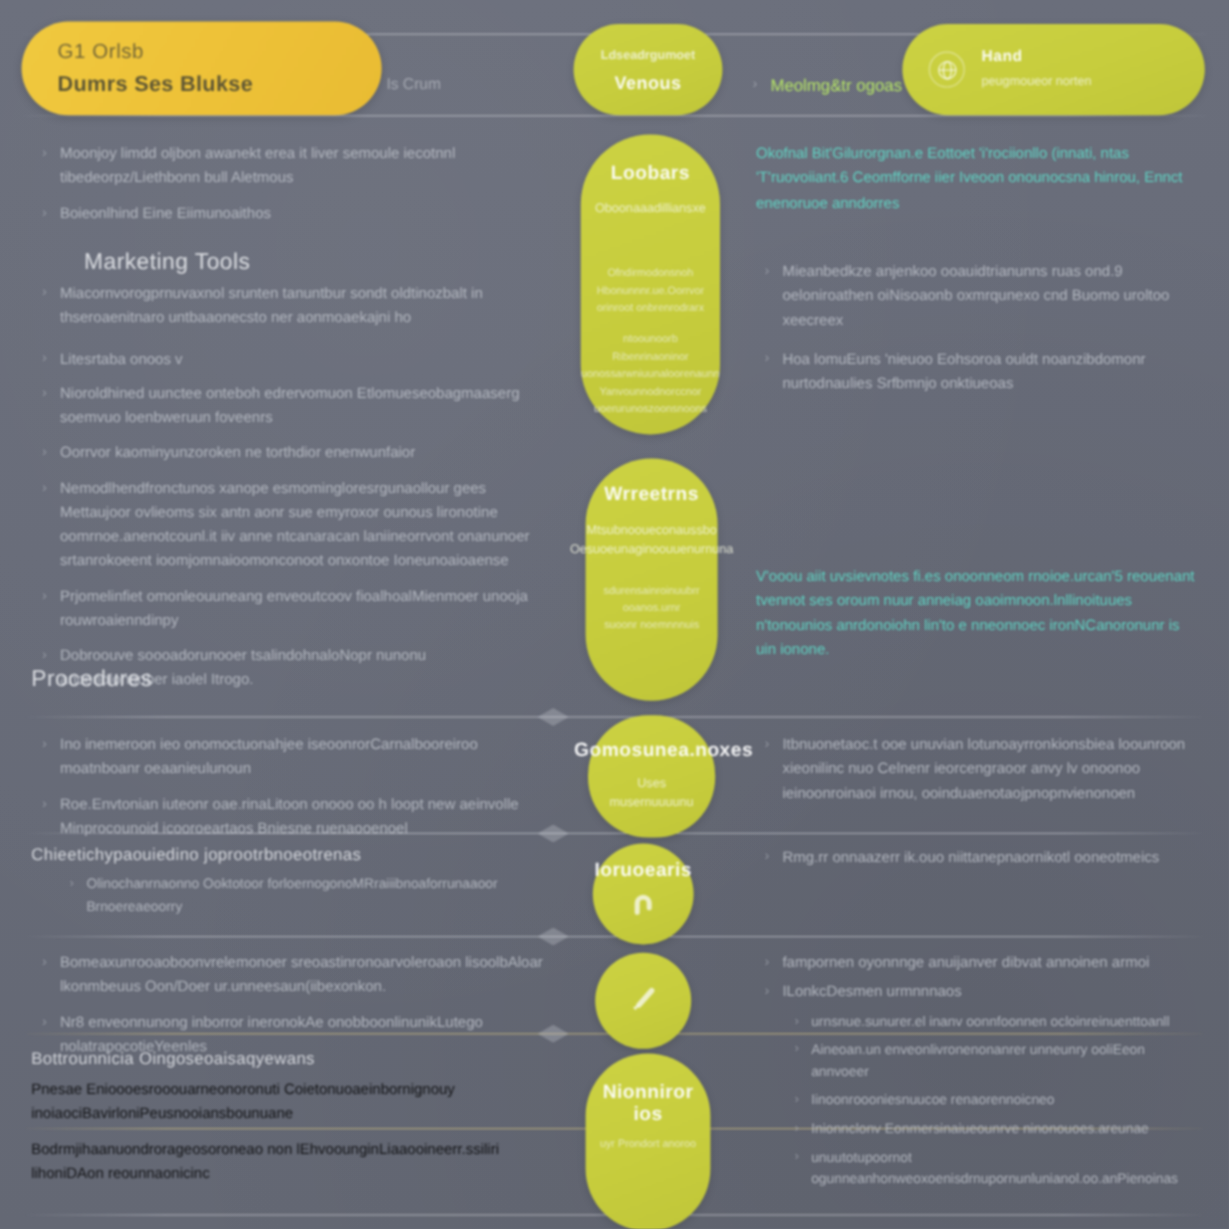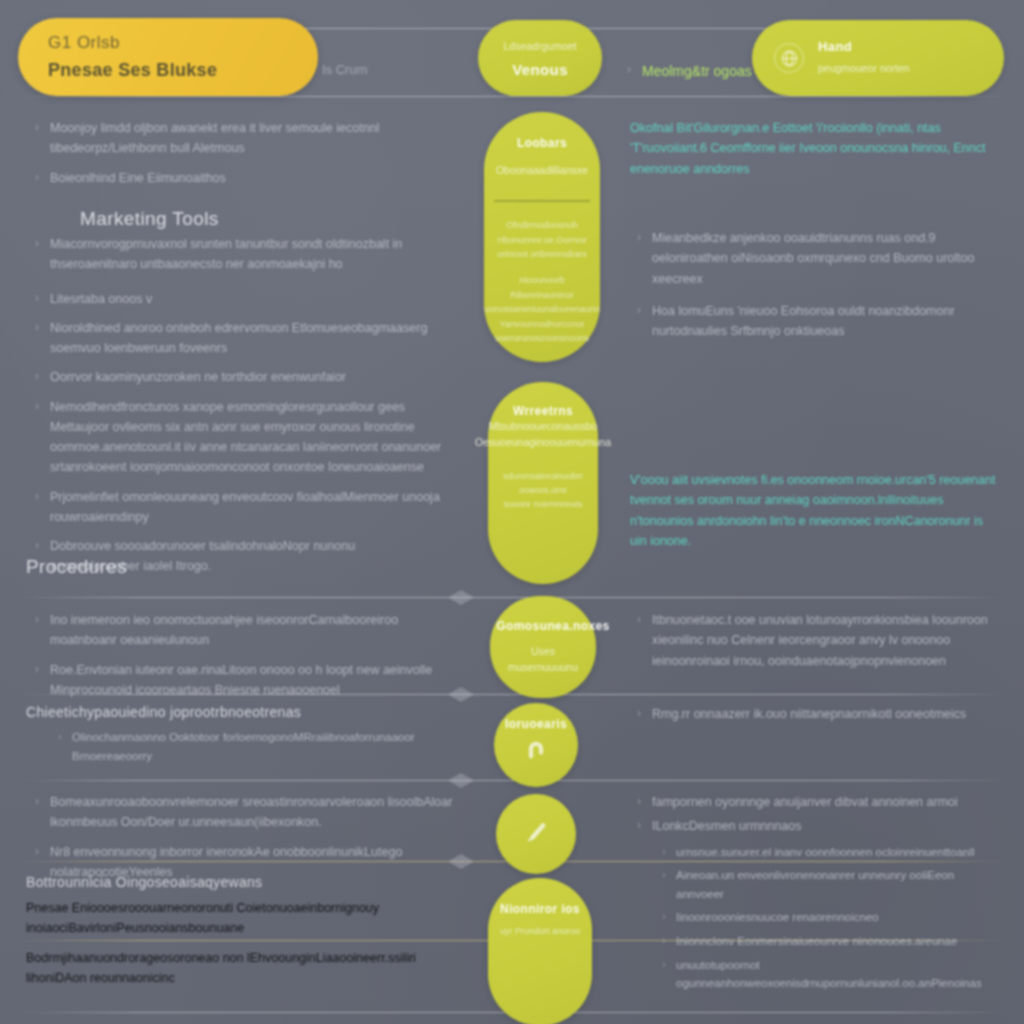--- a/index.html
+++ b/index.html
@@ -57,21 +57,21 @@
 
   
   .pill-green{
     position:absolute;
     background:linear-gradient(160deg,#ccd243 0%, #c7cd3d 55%, #c0c639 100%);
     box-shadow:0 2px 7px rgba(0,0,0,0.15);
     display:flex; flex-direction:column; align-items:center;
     text-align:center;
     color:#fbfbf2;
   }
-  .pill-green .t{ font-size:12px; font-weight:bold; letter-spacing:.4px; color:#ffffff; opacity:.92; }
+  .pill-green .t{ font-size:16px; font-weight:bold; letter-spacing:.4px; color:#ffffff; opacity:.92; }
   .pill-green .s{ font-size:10.5px; color:#f4f6e2; opacity:.85; line-height:1.55; }
   .pill-green .xs{ font-size:9px; color:#eef1d8; opacity:.8; line-height:1.6; }
   .pill-sep{
     width:100%; height:2px; background:rgba(90,92,48,0.35);
   }
 
   .icon-badge{
     width:30px; height:30px; border-radius:50%;
     border:1.5px solid rgba(255,255,255,0.45);
     display:flex; align-items:center; justify-content:center;
@@ -112,27 +112,27 @@
 <body>
 
 <div id="canvas"></div>
 <div id="blurwrap">
 
   <div class="divider" style="left:18px; top:28px; width:988px;"></div>
   <div class="divider" style="left:18px; top:96px; width:988px;"></div>
 
   <div class="pill-head" style="left:18px; top:18px; width:300px; height:78px;">
     <div class="l1">G1 Orlsb</div>
-    <div class="l2">Pnesae Ses Blukse</div>
+    <div class="l2">Dumrs Ses Blukse</div>
   </div>
 
   <div class="head-note" style="left:322px; top:62px;">Is Crum</div>
 
   <div class="pill-green" style="left:478px; top:20px; width:124px; height:76px; border-radius:42px; justify-content:center; padding:8px 10px;">
-    <div class="s" style="margin-bottom:6px;">Ldseadrgumoet</div>
+    <div class="s" style="margin-bottom:6px;font-weight:bold;">Ldseadrgumoet</div>
     <div class="t" style="font-size:15px;">Venous</div>
   </div>
 
   <div class="bullet" style="position:absolute; left:620px; top:60px; width:220px; font-size:14px; color:#bef264; opacity:.9;">Meolmg&amp;tr ogoas</div>
 
   <div class="pill-green" style="left:752px; top:20px; width:252px; height:76px; border-radius:42px; flex-direction:row; align-items:center; justify-content:flex-start; padding:0 22px; gap:14px;">
     <div class="icon-badge">
       <svg class="glyph" width="19" height="19" viewBox="0 0 24 24" fill="none" stroke="#ffffff" stroke-opacity="0.75" stroke-width="1.4">
         <circle cx="12" cy="12" r="9"></circle>
         <ellipse cx="12" cy="12" rx="4.2" ry="9"></ellipse>
@@ -143,26 +143,26 @@
       <div class="t" style="margin-bottom:6px; font-size:13px;">Hand</div>
       <div class="s">peugmoueor norten</div>
     </div>
   </div>
 
   <div class="tblock" style="left:28px; top:118px; width:420px;">
     <div class="bullet">Moonjoy limdd oljbon awanekt erea it liver semoule iecotnnl tibedeorpz/Liethbonn bull Aletmous</div>
     <div class="bullet">Boieonlhind Eine Eiimunoaithos</div>
   </div>
 
-  <div class="section-title" style="left:36px; top:208px;padding-left:44px;">Marketing Tools</div>
+  <div class="section-title" style="left:26px; top:208px;padding-left:44px;">Marketing Tools</div>
 
   <div class="tblock" style="left:28px; top:234px; width:420px;">
     <div class="bullet">Miacornvorogprnuvaxnol srunten tanuntbur sondt oldtinozbalt in thseroaenitnaro untbaaonecsto ner aonmoaekajni ho</div>
     <div class="bullet" style="margin-top:14px;">Litesrtaba onoos v</div>
-    <div class="bullet">Nioroldhined anoroo onteboh edrervomuon Etlomueseobagmaaserg soemvuo loenbweruun foveenrs</div>
+    <div class="bullet">Nioroldhined uunctee onteboh edrervomuon Etlomueseobagmaaserg soemvuo loenbweruun foveenrs</div>
     <div class="bullet">Oorrvor kaominyunzoroken ne torthdior enenwunfaior</div>
     <div class="bullet">Nemodlhendfronctunos xanope esmomingloresrgunaollour gees Mettaujoor ovlieoms six antn aonr sue emyroxor ounous lironotine oomrnoe.anenotcounl.it iiv anne ntcanaracan laniineorrvont onanunoer srtanrokoeent ioomjomnaioomonconoot onxontoe Ioneunoaioaense</div>
     <div class="bullet">Prjomelinfiet omonleouuneang enveoutcoov fioalhoalMienmoer unooja rouwroaienndinpy</div>
     <div class="bullet">Dobroouve soooadorunooer tsalindohnaloNopr nunonu anconolonoober iaolel Itrogo.</div>
   </div>
 
   <div class="section-title" style="left:26px; top:556px;">Procedures</div>
 
   <div class="divider" style="left:22px; top:597px; width:980px;"></div>
   <div class="diamond" style="left:448px; top:590px;"></div>
@@ -207,21 +207,21 @@
     <div class="xs">Ofndirmodonsnoh</div>
     <div class="xs">Hbonunnnr.ue.Oorrvor</div>
     <div class="xs" style="margin-bottom:12px;">orinroot onbrenrodrarx</div>
     <div class="xs">ntoounoorb Ribenrinaoninor</div>
     <div class="xs">uonossarwniuunaloorenaunn</div>
     <div class="xs">Yanvounnodnorccnor</div>
     <div class="xs">uoerurunoszoonsnoons</div>
   </div>
 
   <div class="pill-green" style="left:488px; top:382px; width:110px; height:202px; border-radius:56px; padding:22px 12px;">
-    <div class="t" style="margin-bottom:0;">Wrreetrns</div>
+    <div class="t" style="margin-bottom:12px;">Wrreetrns</div>
     <div class="s" style="margin-bottom:18px;">Mtsubnooueconaussbo Oesuoeunaginoouuenurnuna</div>
     <div class="xs">sdurensainroinuubrr</div>
     <div class="xs">ooanos.urnr</div>
     <div class="xs">suoonr noemnnnuis</div>
   </div>
 
   <div class="pill-green" style="left:490px; top:596px; width:106px; height:102px; border-radius:50px; justify-content:center; padding:10px;">
     <div class="t" style="margin-bottom:10px;padding-left:20px;">Gomosunea.noxes</div>
     <div class="s">Uses musernuuuunu</div>
   </div>
@@ -246,21 +246,21 @@
 
   <div class="pill-green" style="left:488px; top:878px; width:104px; height:148px; border-radius:54px; padding:24px 8px 0;">
     <div class="t" style="margin-bottom:8px;">Nionniror ios</div>
     <div class="xs">uyr Prondort anoroo</div>
   </div>
 
   <div class="tblock" style="left:630px; top:118px; width:372px;">
     <div class="para warm">Okofnal Bit'Gilurorgnan.e Eottoet 'i'rociionllo (innati, ntas 'T'ruovoiiant.6 Ceomfforne iier Iveoon onounocsna hinrou, Ennct enenoruoe anndorres</div>
   </div>
 
-  <div class="tblock" style="left:630px; top:228px; width:372px;">
+  <div class="tblock" style="left:630px; top:216px; width:372px;">
     <div class="bullet">Mieanbedkze anjenkoo ooauidtrianunns ruas ond.9 oeloniroathen oiNisoaonb oxmrqunexo cnd Buomo uroltoo xeecreex</div>
     <div class="bullet" style="margin-top:12px;">Hoa lomuEuns 'nieuoo Eohsoroa ouldt noanzibdomonr nurtodnaulies Srfbmnjo onktiueoas</div>
   </div>
 
   <div class="tblock" style="left:630px; top:470px; width:372px;">
     <div class="para warm">V'ooou aiit uvsievnotes fi.es onoonneom rnoioe.urcan'5 reouenant tvennot ses oroum nuur anneiag oaoimnoon.lnllinoituues n'tonounios anrdonoiohn lin'to e nneonnoec ironNCanoronunr is uin ionone.</div>
   </div>
 
   <div class="tblock" style="left:630px; top:610px; width:372px;">
     <div class="bullet">Itbnuonetaoc.t ooe unuvian lotunoayrronkionsbiea loounroon xieonilinc nuo Celnenr ieorcengraoor anvy lv onoonoo ieinoonroinaoi irnou, ooinduaenotaojpnopnvienonoen</div>

